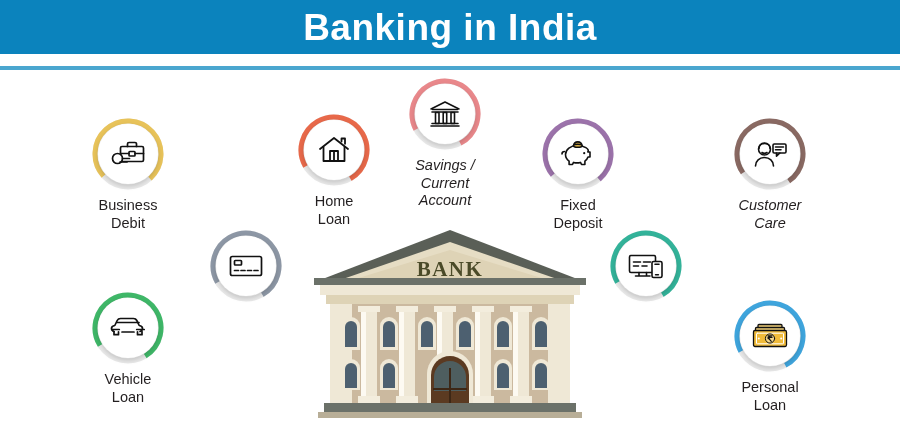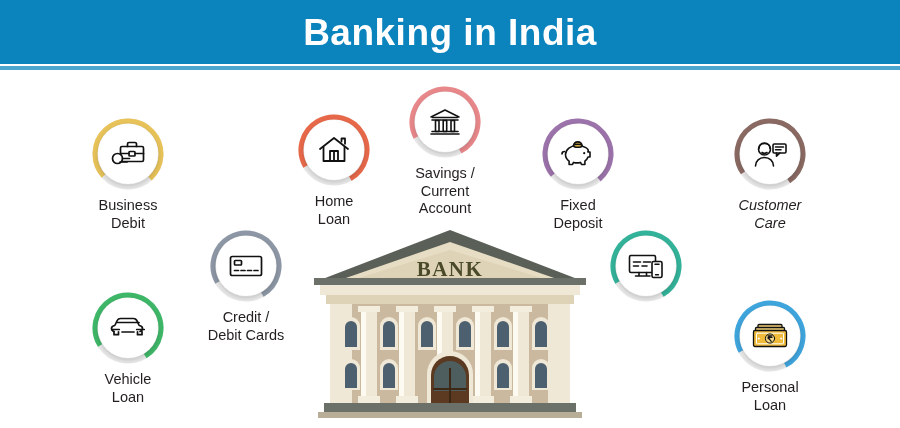--- a/index.html
+++ b/index.html
@@ -6,21 +6,21 @@
   html, body {
     width: 900px; height: 428px;
     background: #ffffff;
     font-family: "Liberation Sans", sans-serif;
     overflow: hidden;
   }
   #page { position: relative; width: 900px; height: 428px; background: #fff; }
 
   
   .header {
-    position: absolute; left: 0; top: 0; width: 900px; height: 64px;
+    position: absolute; left: 0; top: 0; width: 900px; height: 54px;
     background: #0b83bd;
     display: flex; align-items: center; justify-content: center;
   }
   .header-underline {
     position: absolute; left: 0; top: 66px; width: 900px; height: 4px;
     background: #4aa6cf;
   }
   .header-title {
     color: #ffffff;
     font-size: 37px;
@@ -108,21 +108,21 @@
       <path d="M24.5 7.5V4.5h3.5v5.3"></path>
       <rect x="13" y="17" width="8" height="10" fill="#fff"></rect>
       <path d="M17 17v10"></path>
     </svg>
             </span>
           </div>
         </div>
         <div class="node-label">Home
 Loan</div>
       </div>
-      <div class="node" style="left: 370px; top: 86px;">
+      <div class="node" style="left: 370px; top: 78px; font-style: italic;">
         <div class="ring-wrap">
           <svg class="ring" width="72" height="72" viewBox="0 0 72 72" aria-hidden="true">
             <circle cx="36" cy="36" r="33" fill="none" stroke="#e9e9e9" stroke-width="5"></circle>
             <circle cx="36" cy="36" r="33" fill="none" stroke="#e9888b" stroke-width="5" stroke-linecap="butt" stroke-dasharray="155.5 51.8" transform="rotate(152 36 36)"></circle>
           </svg>
           <div class="disc">
             <span>
     <svg width="34" height="32" viewBox="0 0 34 32" fill="none" stroke="#111" stroke-width="1.6" stroke-linejoin="round" stroke-linecap="round">
       <path d="M3 11 17 4l14 7"></path>
       <path d="M4.5 11.5h25"></path>
@@ -192,22 +192,20 @@
           <div class="disc">
             <span>
     <svg width="36" height="28" viewBox="0 0 36 28" fill="none" stroke="#111" stroke-width="1.7" stroke-linejoin="round" stroke-linecap="round">
       <rect x="2.5" y="4.5" width="31" height="19" rx="1.8" fill="#fff"></rect>
       <rect x="6.5" y="8.5" width="7" height="4.5" rx="0.8"></rect>
       <path d="M6.5 18.5h4M13 18.5h4M19.5 18.5h4M26 18.5h4" stroke-dasharray="0"></path>
     </svg>
             </span>
           </div>
         </div>
-        <div class="node-label">Credit /
-Debit Cards</div>
       </div>
       <div class="node" style="left: 53px; top: 292px;">
         <div class="ring-wrap">
           <svg class="ring" width="72" height="72" viewBox="0 0 72 72" aria-hidden="true">
             <circle cx="36" cy="36" r="33" fill="none" stroke="#e9e9e9" stroke-width="5"></circle>
             <circle cx="36" cy="36" r="33" fill="none" stroke="#3fb768" stroke-width="5" stroke-linecap="butt" stroke-dasharray="155.5 51.8" transform="rotate(148 36 36)"></circle>
           </svg>
           <div class="disc">
             <span>
     <svg width="38" height="28" viewBox="0 0 38 28" fill="none" stroke="#111" stroke-width="1.7" stroke-linejoin="round" stroke-linecap="round">

